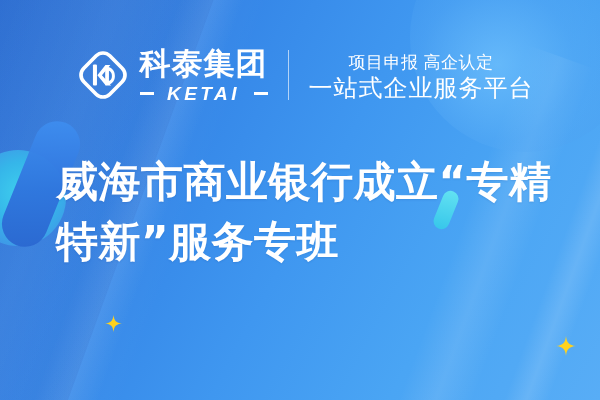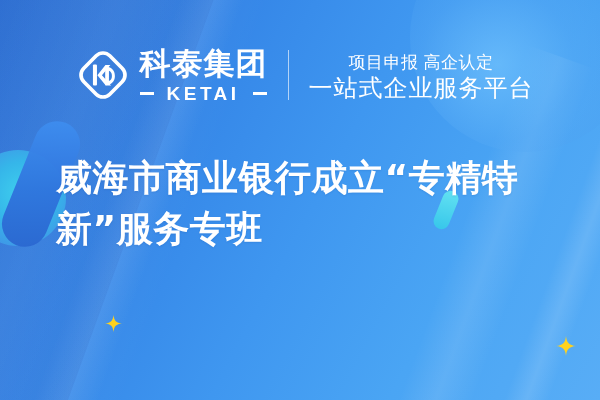--- a/index.html
+++ b/index.html
@@ -149,24 +149,25 @@
     color: #ffffff;
     font-size: 31px;
     font-weight: bold;
     letter-spacing: 1px;
     white-space: nowrap;
     font-family: "DejaVu Sans", "Liberation Sans", sans-serif;
   }
   #logo-en-row {
     display: flex;
     align-items: center;
-    gap: 13px;
+    gap: 5px;
     margin-top: 5px;
     width: 100%;
-    justify-content: flex-start;
+    justify-content: space-between;
+    font-style: italic;
   }
   .logo-dash {
     display: block;
     height: 3px;
     width: 14px;
     background: #ffffff;
     flex: none;
   }
   #logo-en {
     color: #ffffff;
@@ -207,21 +208,21 @@
     text-align: center;
   }
 
   
   #title {
     position: absolute;
     left: 56px;
     top: 152px;
     width: 500px;
     color: #ffffff;
-    font-size: 36px;
+    font-size: 42px;
     font-weight: bold;
     line-height: 1.42;
     letter-spacing: 0.5px;
     font-family: "DejaVu Sans", "Liberation Sans", sans-serif;
     text-shadow: 0 1px 2px rgba(20,70,150,0.16);
   }
 </style>
 </head>
 <body>
 

